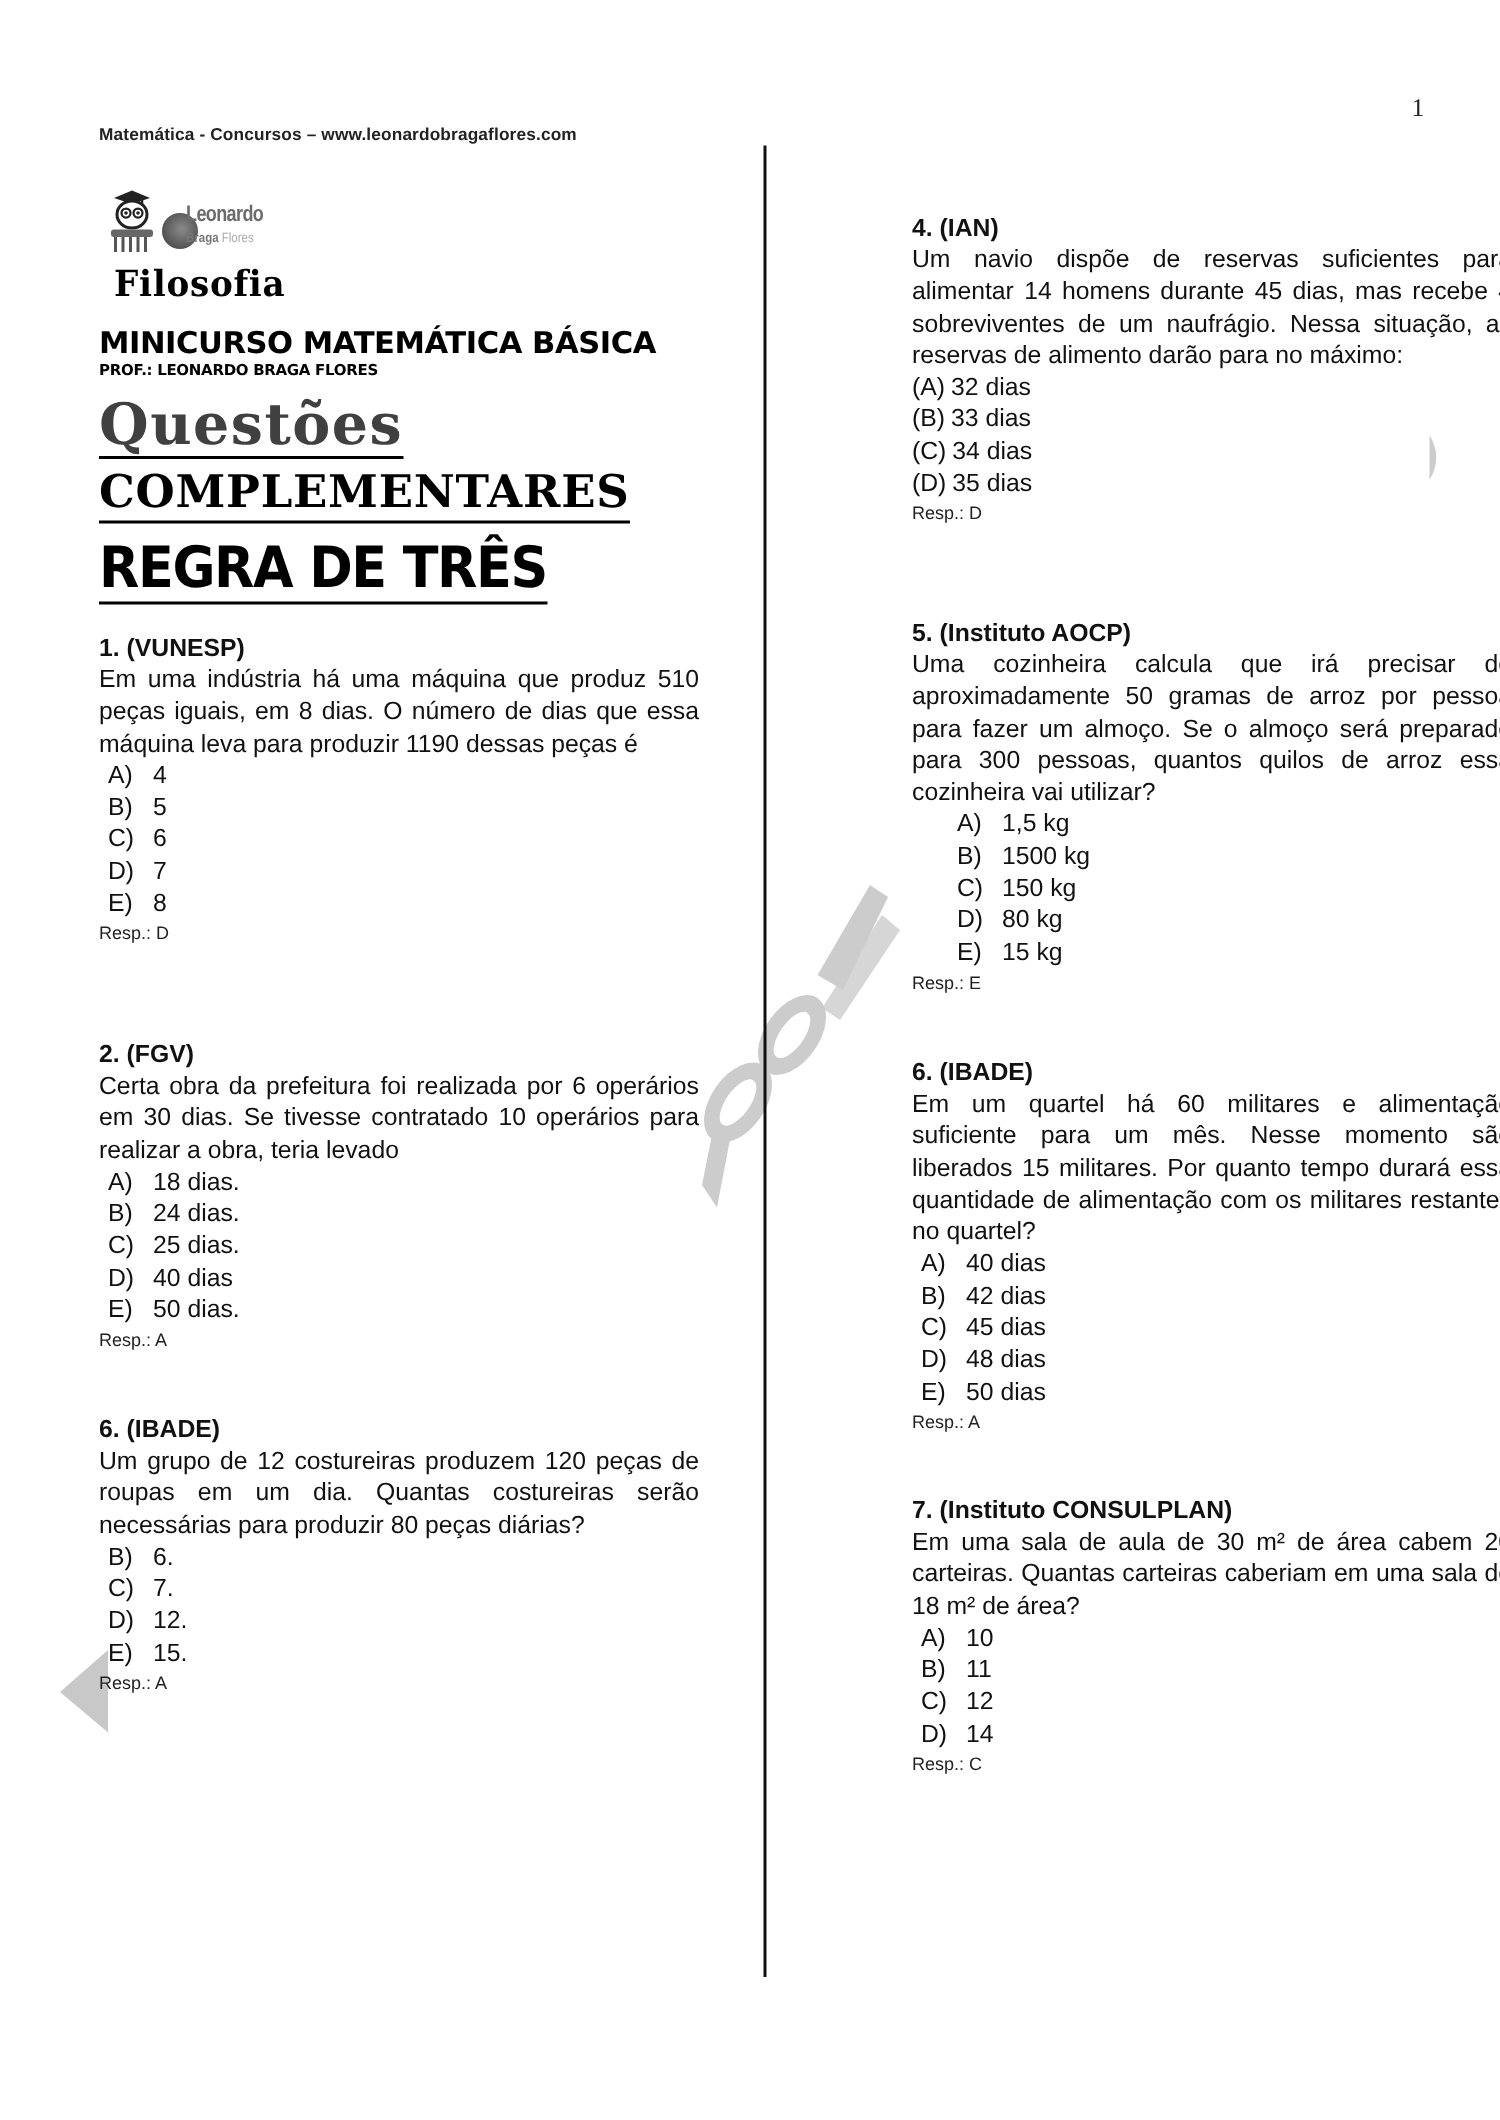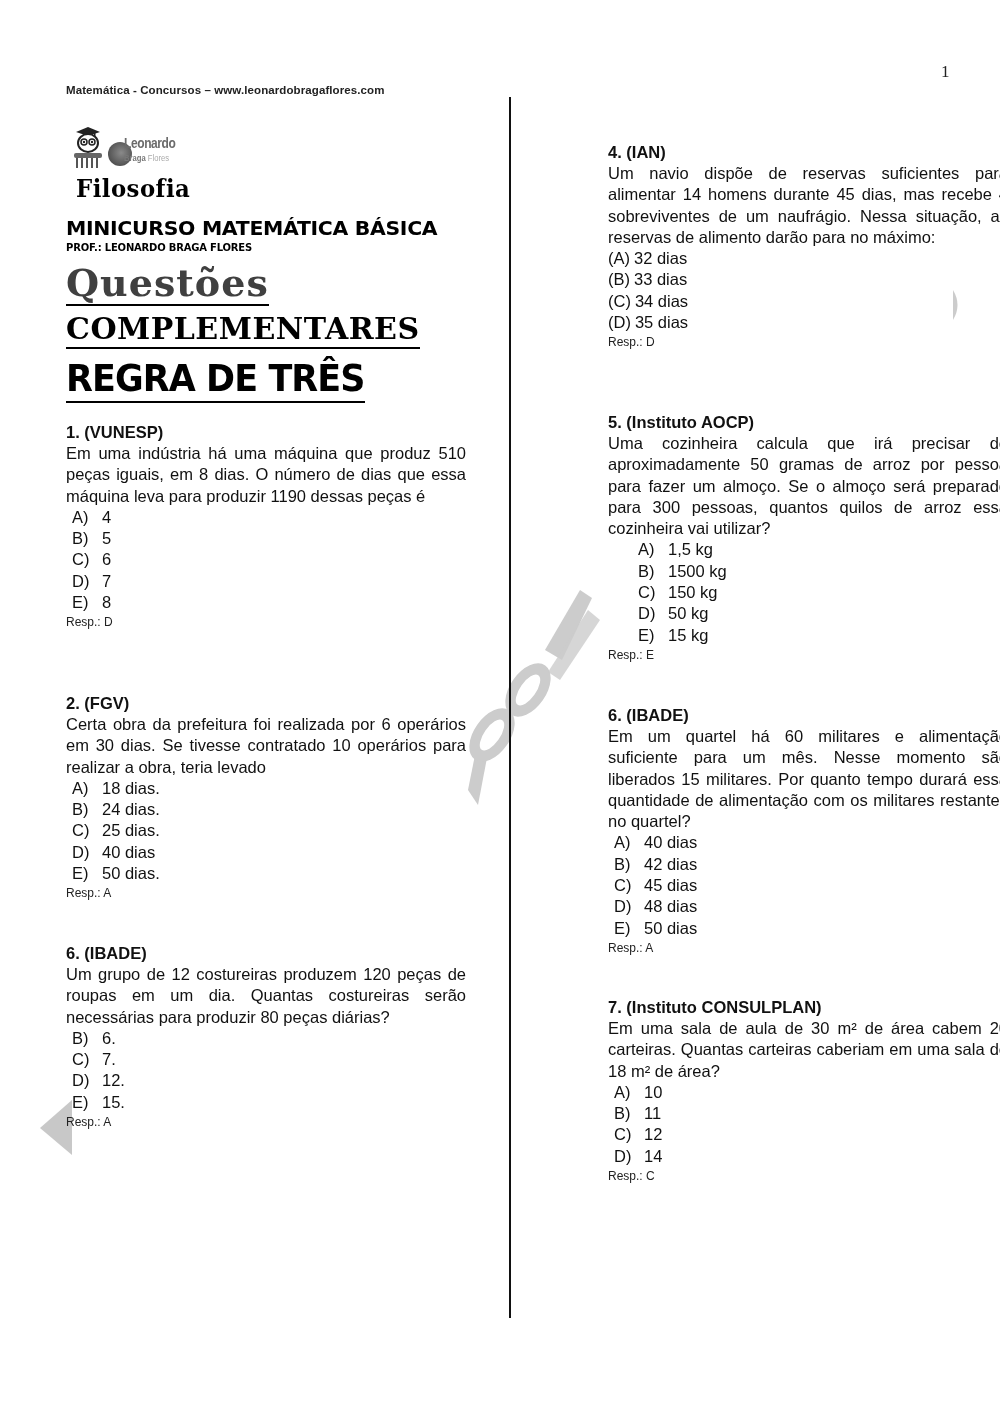--- a/index.html
+++ b/index.html
@@ -142,21 +142,21 @@
   <div class="q-resp">Resp.: D</div>
 </div>
 
 <div class="question right" style="top:412px;">
   <div class="q-head">5. (Instituto AOCP)</div>
   <div class="q-text">Uma cozinheira calcula que irá precisar de aproximadamente 50 gramas de arroz por pessoa para fazer um almoço. Se o almoço será preparado para 300 pessoas, quantos quilos de arroz essa cozinheira vai utilizar?</div>
   <ul class="q-opts indent-2">
     <li><span class="letter">A)</span><span>1,5 kg</span></li>
     <li><span class="letter">B)</span><span>1500 kg</span></li>
     <li><span class="letter">C)</span><span>150 kg</span></li>
-    <li><span class="letter">D)</span><span>50 kg</span></li>
+    <li><span class="letter">D)</span><span>80 kg</span></li>
     <li><span class="letter">E)</span><span>15 kg</span></li>
   </ul>
   <div class="q-resp">Resp.: E</div>
 </div>
 
 <div class="question right" style="top:705px;">
   <div class="q-head">6. (IBADE)</div>
   <div class="q-text">Em um quartel há 60 militares e alimentação suficiente para um mês. Nesse momento são liberados 15 militares. Por quanto tempo durará essa quantidade de alimentação com os militares restantes no quartel?</div>
   <ul class="q-opts indent-1">
     <li><span class="letter">A)</span><span>40 dias</span></li>

